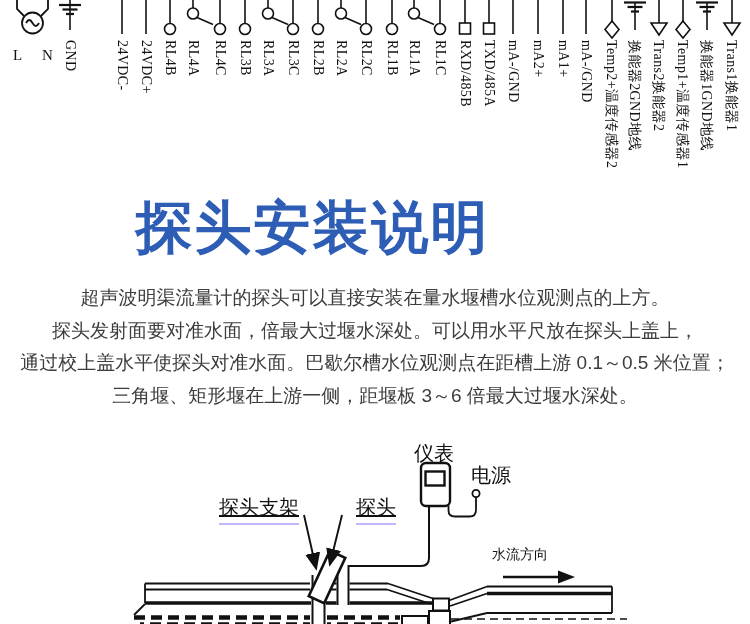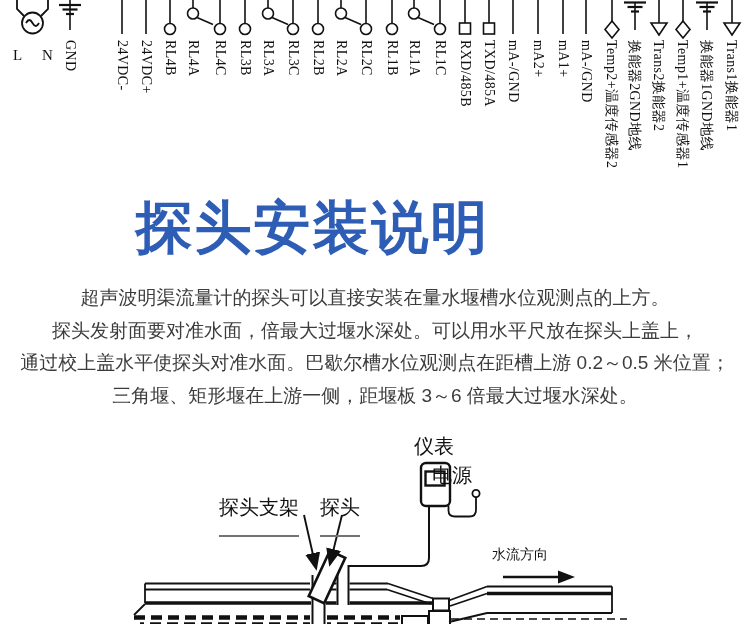--- a/index.html
+++ b/index.html
@@ -15,21 +15,21 @@
   
   #title{position:absolute;left:0;top:190px;width:625px;text-align:center;
          font-size:57px;font-weight:bold;letter-spacing:2px;color:#2e5db6;}
   
   #intro{position:absolute;left:0;top:282px;width:750px;text-align:center;
          font-size:19px;line-height:32.5px;color:#3c3c3c;}
   
   #diag{position:absolute;left:0;top:425px;width:750px;height:199px;}
   #diagsvg{position:absolute;left:0;top:0;width:750px;height:199px;}
   .dlabel{position:absolute;font-size:20px;color:#111;white-space:nowrap;}
-  .uline{border-bottom:2px solid #737373;padding-bottom:14px;}
+  .uline{border-bottom:2px solid #c4b5fd;padding-bottom:2px;text-decoration:underline;}
 </style>
 </head>
 <body>
 
 <div id="page">
 
   <svg id="tsym" viewBox="0 0 750 40" xmlns="http://www.w3.org/2000/svg">
     <g fill="none" stroke="#111" stroke-width="1.8">
       <path d="M17,0 L17,9 L24,16"></path>
       <path d="M48,0 L48,9 L41,16"></path>
@@ -180,21 +180,21 @@
       <span class="tlabel" style="left: 691px;">Temp1+温度传感器1</span>
       <span class="tlabel" style="left: 715px;">换能器1GND地线</span>
       <span class="tlabel" style="left: 740px;">Trans1换能器1</span>
     </div>
 
   <div id="title">探头安装说明</div>
 
   <div id="intro">
     <div>超声波明渠流量计的探头可以直接安装在量水堰槽水位观测点的上方。</div>
     <div>探头发射面要对准水面，倍最大过堰水深处。可以用水平尺放在探头上盖上，</div>
-    <div>通过校上盖水平使探头对准水面。巴歇尔槽水位观测点在距槽上游 0.2～0.5 米位置；</div>
+    <div>通过校上盖水平使探头对准水面。巴歇尔槽水位观测点在距槽上游 0.1～0.5 米位置；</div>
     <div>三角堰、矩形堰在上游一侧，距堰板 3～6 倍最大过堰水深处。</div>
   </div>
 
   <div id="diag">
     <svg id="diagsvg" viewBox="0 0 750 199" xmlns="http://www.w3.org/2000/svg">
       <defs>
         <marker id="ah" markerWidth="11" markerHeight="10" refX="8" refY="4" orient="auto">
           <path d="M0,0 L9.5,4 L0,8 z" fill="#111"></path>
         </marker>
       </defs>
@@ -263,20 +263,20 @@
         <path d="M304,90 L316,143" marker-end="url(#ah)"></path>
         <path d="M342,90 L330,139" marker-end="url(#ah)"></path>
       </g>
 
       <g>
         <line x1="503" y1="152" x2="559" y2="152" stroke="#111" stroke-width="2.6"></line>
         <polygon points="558,145.5 575,152 558,158.5" fill="#111"></polygon>
       </g>
     </svg>
 
-    <div class="dlabel" style="left:414px;top:8px">仪表</div>
-    <div class="dlabel" style="left:432px;top:37px">电源</div>
+    <div class="dlabel" style="left:414px;top:15px">仪表</div>
+    <div class="dlabel" style="left:471px;top:37px">电源</div>
     <div class="dlabel uline" style="left:219px;top:69px">探头支架</div>
-    <div class="dlabel uline" style="left:320px;top:69px">探头</div>
+    <div class="dlabel uline" style="left:356px;top:69px">探头</div>
     <div class="dlabel" style="left:492px;top:121px;font-size:14px">水流方向</div>
   </div>
 
 </div>
 
 </body></html>

